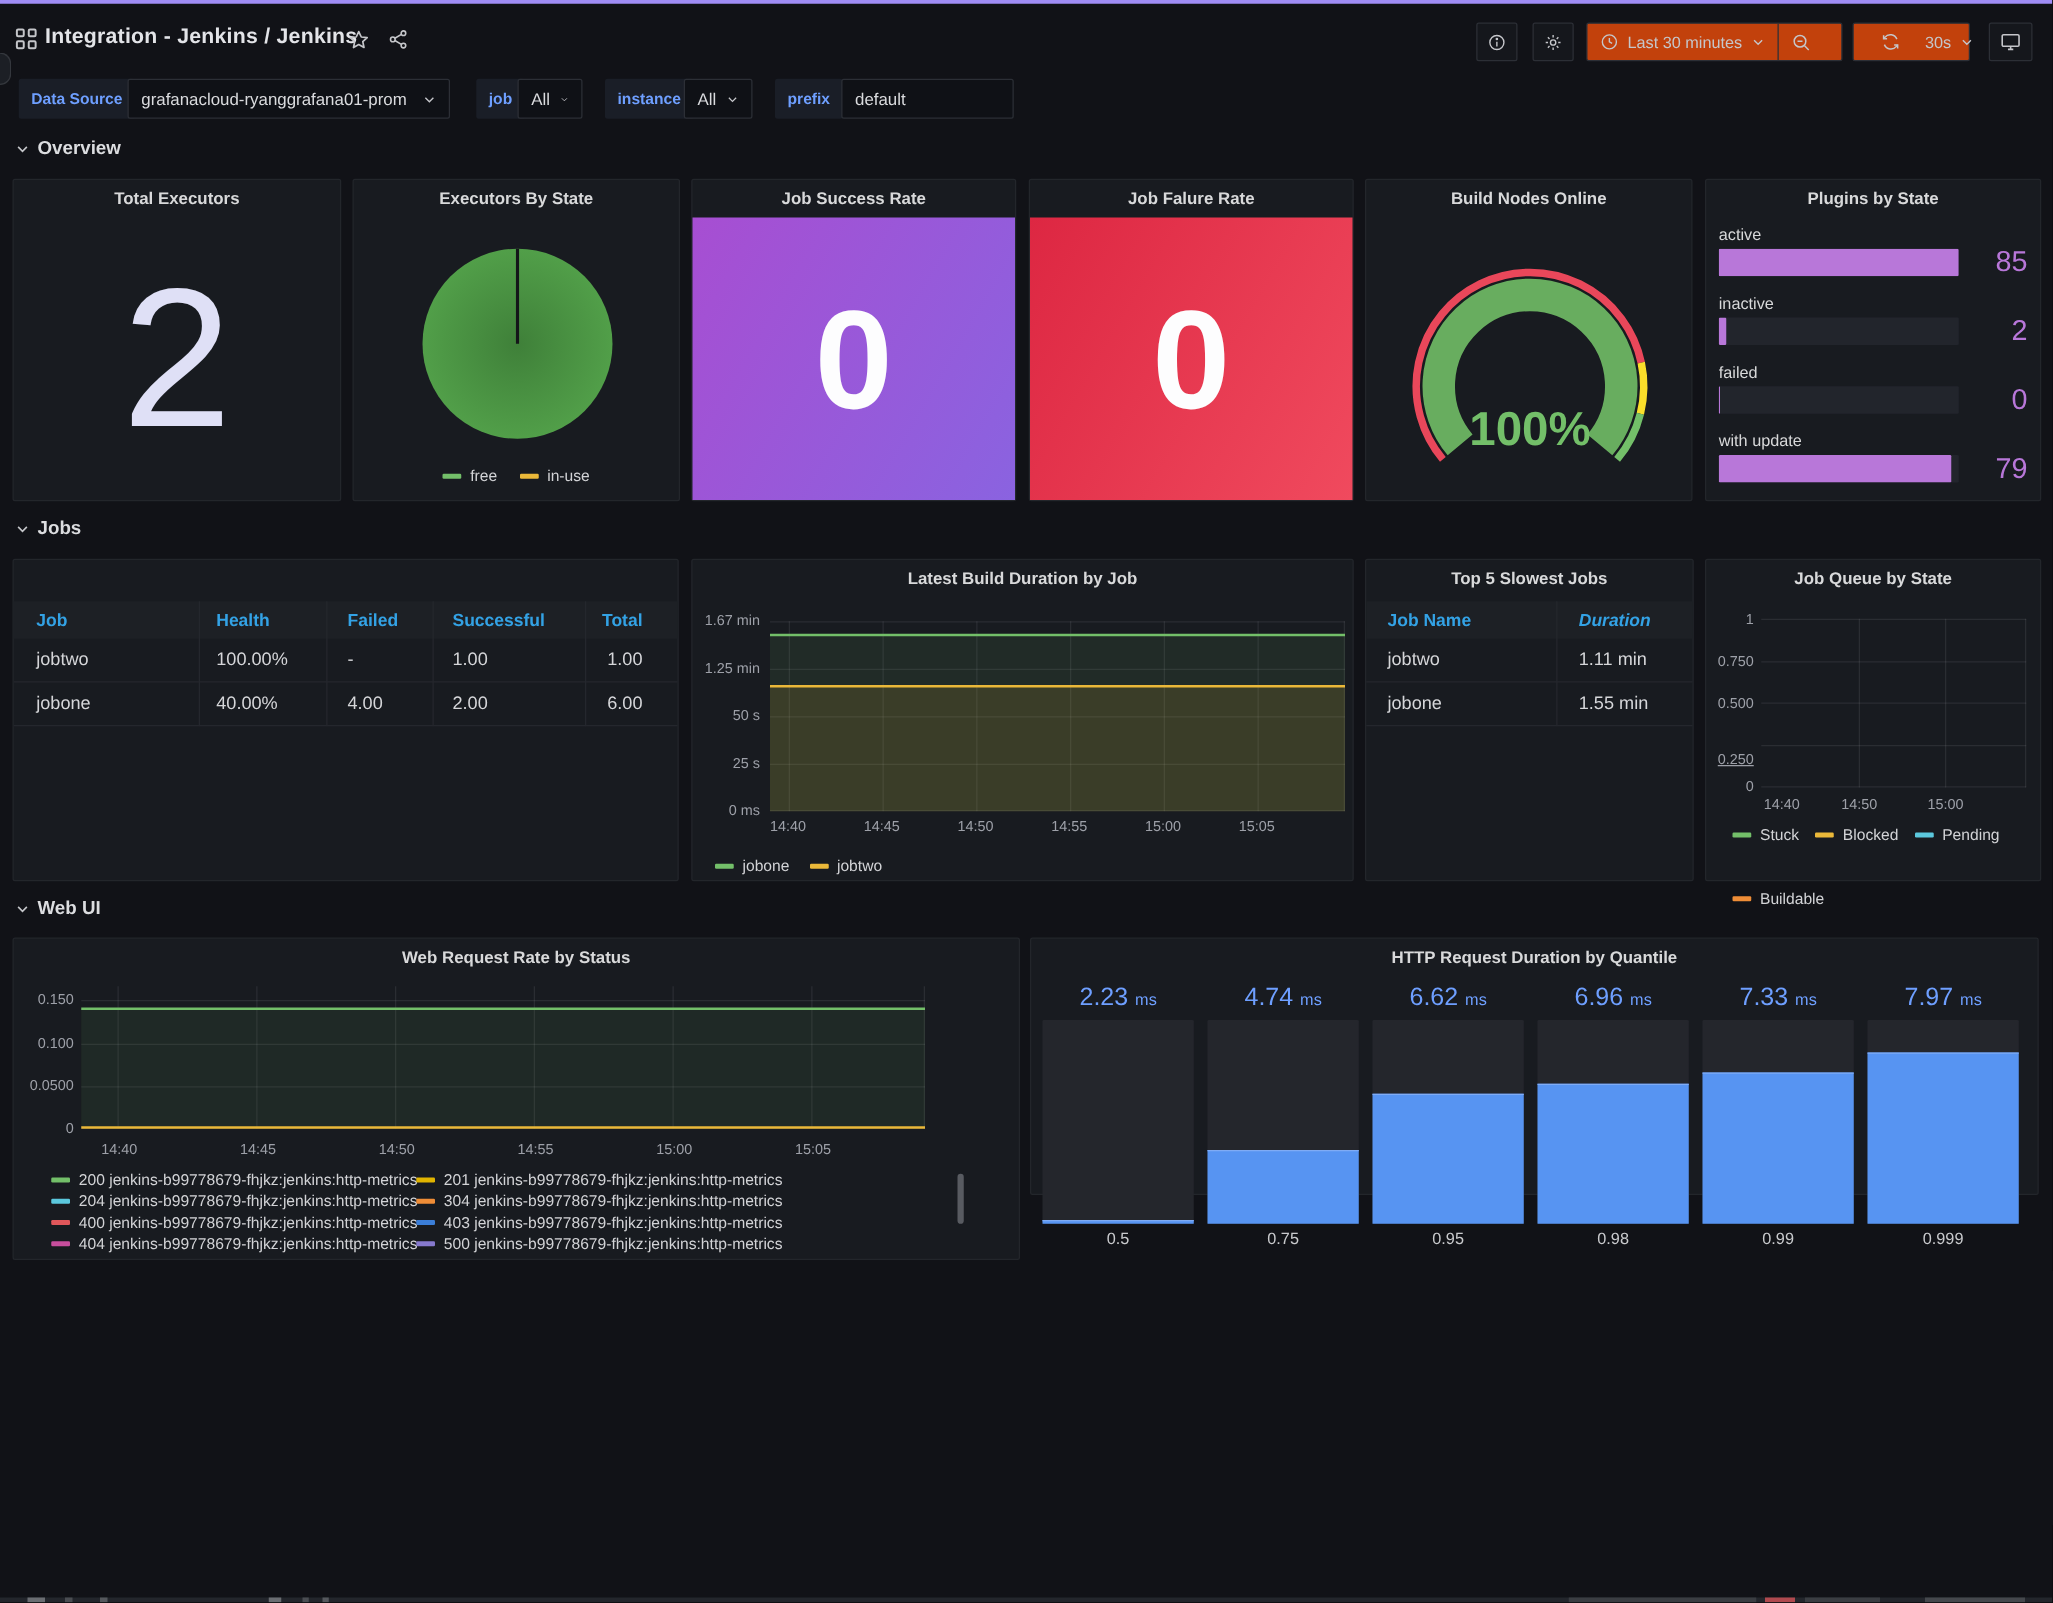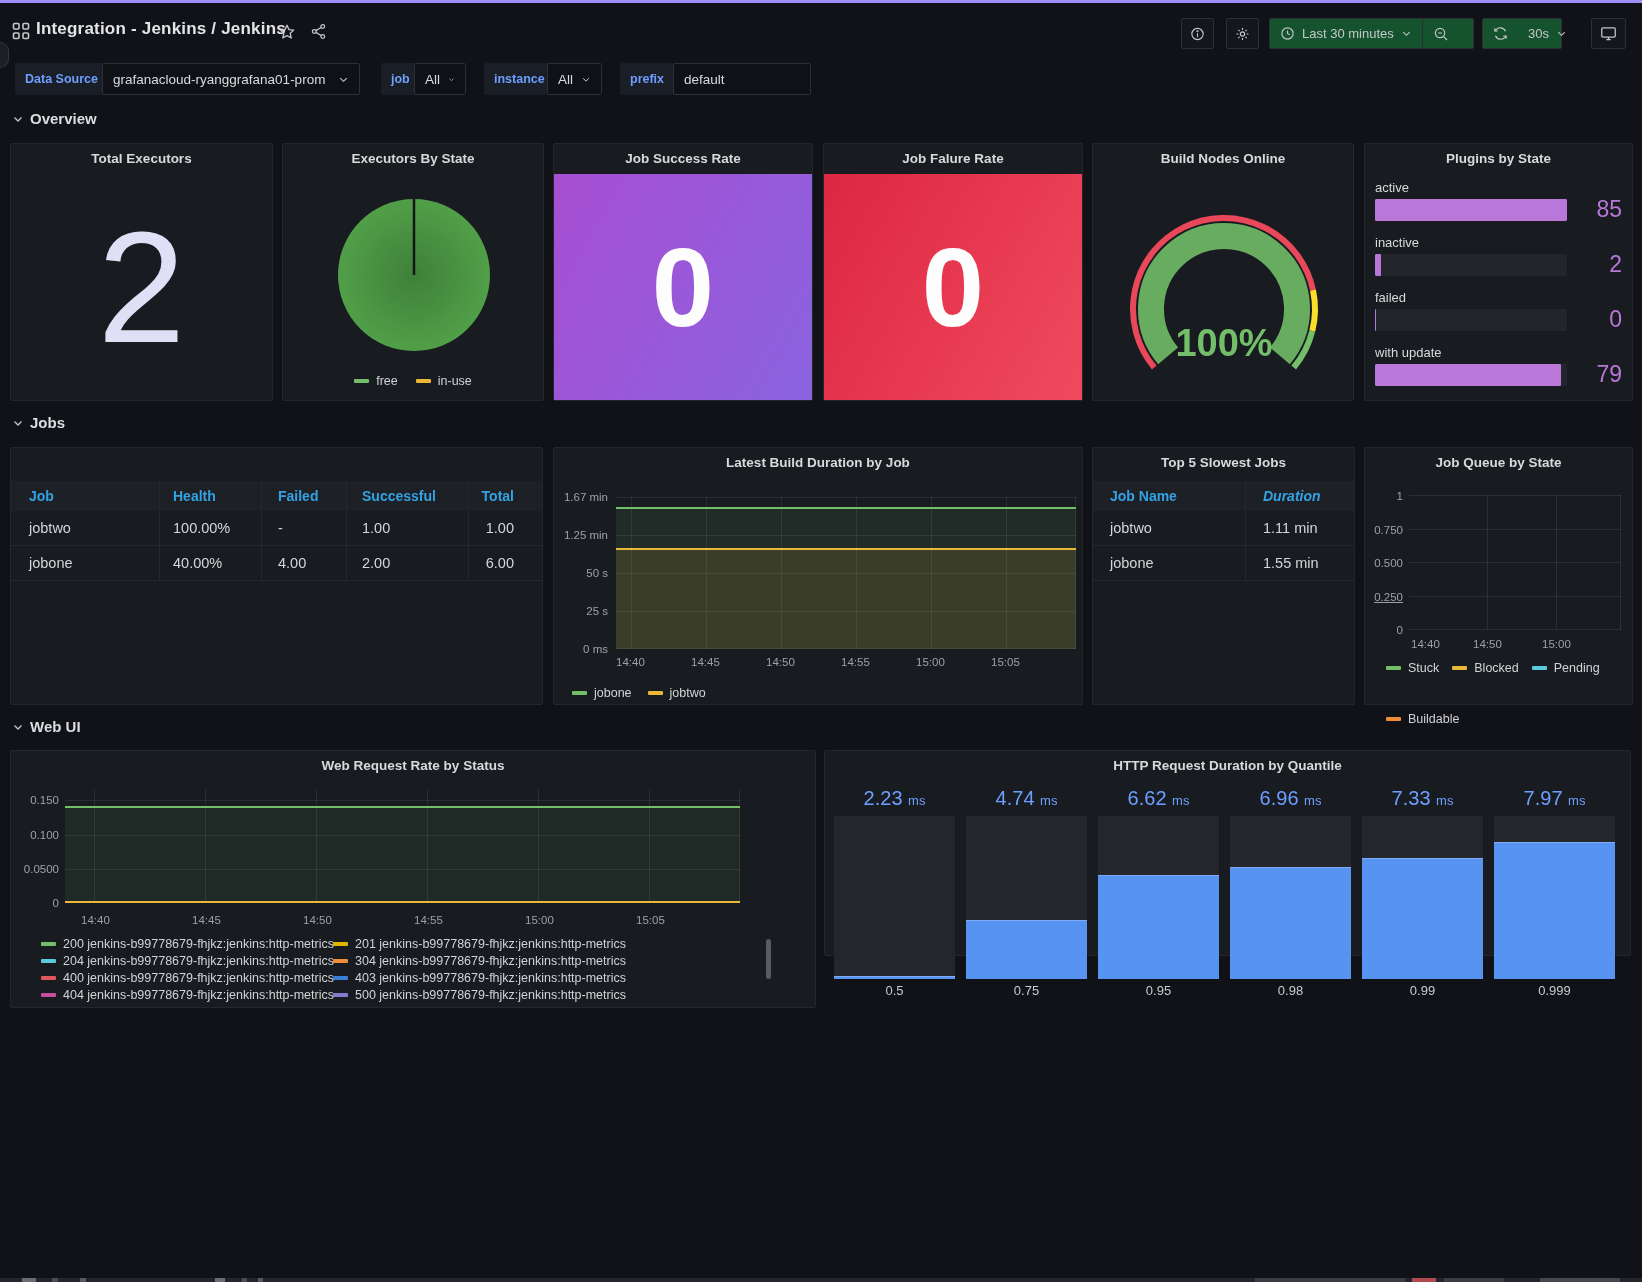--- a/index.html
+++ b/index.html
@@ -19,21 +19,21 @@
   .grid-icon { position:absolute; left:12px; top:19px; }
   .star-icon { position:absolute; left:278px; top:20px; }
   .share-icon { position:absolute; left:310px; top:20px; }
 
   .tb-btn {
     position:absolute; top:15px; height:31px; border:1px solid #2c2f36; border-radius:2px;
     background:#15171c; display:flex; align-items:center; justify-content:center;
     color:#c5c6ca; font-size:13px; font-weight:500; gap:7px; padding:0 8px;
   }
   .tb-group { position:absolute; top:15px; height:31px; border:1px solid #2c2f36; border-radius:2px;
-    background:#14532d; display:flex; align-items:stretch; color:#c5c6ca; font-size:13px; font-weight:500; }
+    background:#c2410c; display:flex; align-items:stretch; color:#c5c6ca; font-size:13px; font-weight:500; }
   .tb-seg { display:flex; align-items:center; gap:7px; padding:0 10px; }
   .tb-div { width:1px; background:#2c2f36; }
 
   
   .chip {
     position:absolute; top:63px; height:32px; background:#1a1e27; border-radius:2px;
     color:#6e9fff; font-size:12.5px; font-weight:600; display:flex; align-items:center; padding:0 10px;
   }
   .dd {
     position:absolute; top:63px; height:32px; background:#0f1116; border:1px solid #2c2f36; border-radius:2px;
@@ -158,21 +158,21 @@
         </svg>
       </div>
       <div class="tb-div"></div>
       <div class="tb-seg">
         <svg width="16" height="16" viewBox="0 0 24 24" fill="none" stroke="#c5c6ca" stroke-width="1.8">
           <circle cx="10.5" cy="10.5" r="7"></circle>
             <path d="M16 16l5 5M7.5 10.5h6"></path>
         </svg>
       </div>
     </div>
-    <div class="tb-group" style="left:1482px; width:80px;">
+    <div class="tb-group" style="left:1482px; width:94px;padding-left:12px;">
       <div class="tb-seg">
         <svg width="15" height="15" viewBox="0 0 24 24" fill="none" stroke="#c5c6ca" stroke-width="1.9">
           <path d="M20 8.5A9 9 0 0 0 4.6 6.2L3 8"></path>
             <path d="M3 3.5V8h4.5"></path>
           <path d="M4 15.5a9 9 0 0 0 15.4 2.3l1.6-1.8"></path>
             <path d="M21 20.5V16h-4.5"></path>
         </svg>
       </div>
       <div class="tb-div"></div>
       <div class="tb-seg">
@@ -417,21 +417,21 @@
       <span style="position:absolute; left:170px;">1.55 min</span>
     </div>
     <div class="vline" style="left:152px; height:100px;"></div>
   </div>
 
   <div class="panel" style="left:1364px; top:447px; width:269px; height:258px;">
     <div class="ptitle">Job Queue by State</div>
     <span class="tick tick-r" style="left:6px; top:42px; width:32px;">1</span>
     <span class="tick tick-r" style="left:6px; top:76px; width:32px;">0.750</span>
     <span class="tick tick-r" style="left:6px; top:109px; width:32px;">0.500</span>
-    <span class="tick tick-r" style="left:6px; top:143px; width:32px;text-decoration:underline;">0.250</span>
+    <span class="tick tick-r" style="left:6px; top:154px; width:32px;text-decoration:underline;">0.250</span>
     <span class="tick tick-r" style="left:6px; top:176px; width:32px;">0</span>
     <div class="plot" style="left:44px; top:47px; width:212px; height:135px;">
       <div class="hgrid" style="top:0;"></div>
         <div class="hgrid" style="top:34px;"></div>
       <div class="hgrid" style="top:67px;"></div>
         <div class="hgrid" style="top:101px;"></div>
       <div class="hgrid" style="top:134px;"></div>
       <div class="vgrid" style="left:78px;"></div>
         <div class="vgrid" style="left:147px;"></div>
       <div class="vgrid" style="left:211px;"></div>

